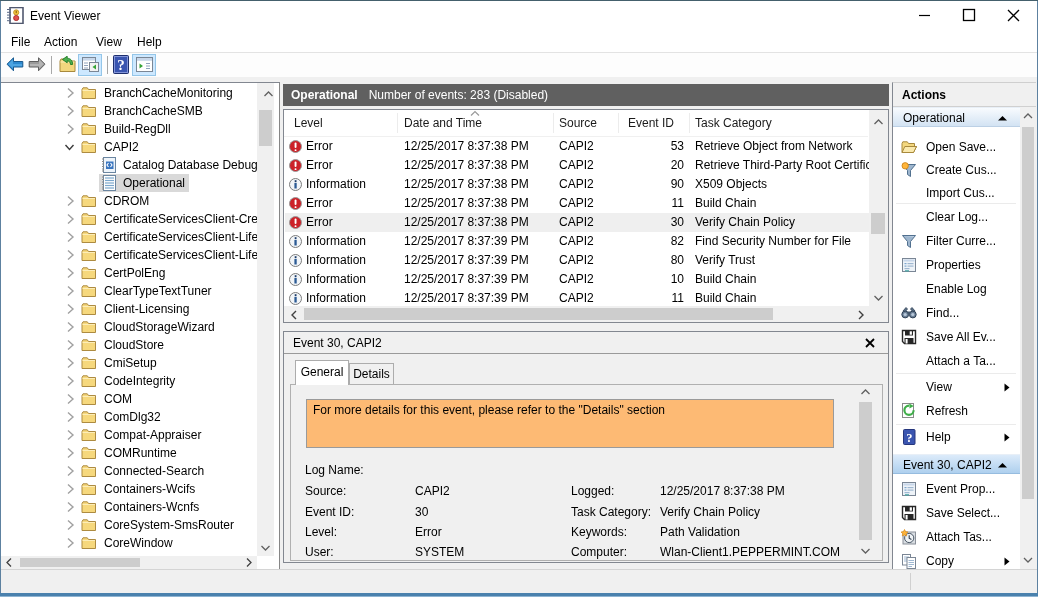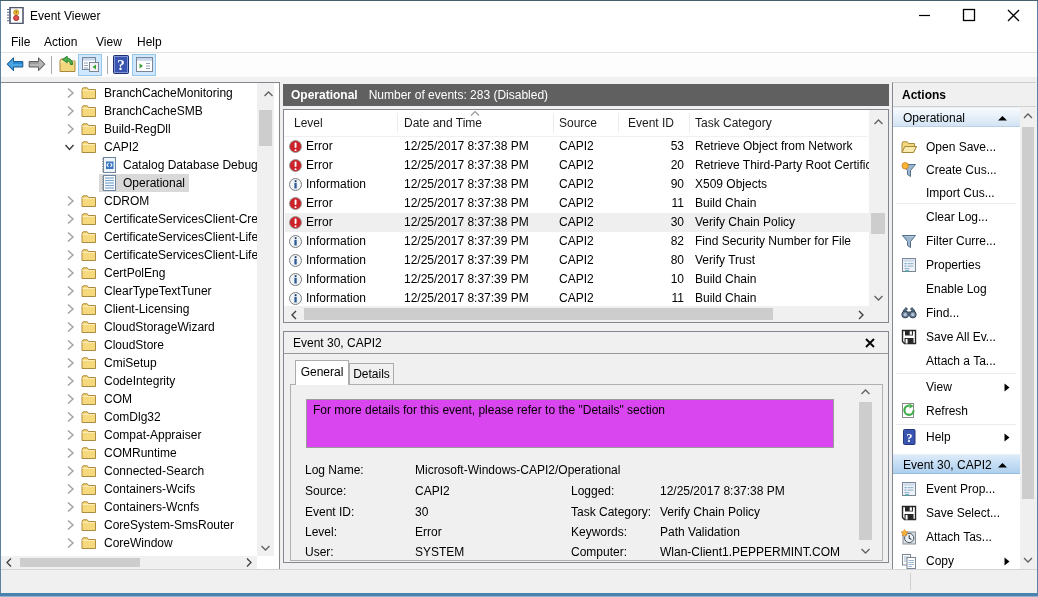--- a/index.html
+++ b/index.html
@@ -40,21 +40,21 @@
 #midhead { left:283px; top:84px; width:606px; height:22px; background:#606060; color:#fff; line-height:22px; white-space:nowrap; }
 #tablepanel { left:283px; top:109px; width:606px; height:214px; background:#fff; border:1px solid #828790; }
 .th { position:absolute; top:0; height:26px; line-height:26px; color:#1a1a1a; }
 .colsep { position:absolute; top:3px; width:1px; height:20px; background:#ececec; }
 .row { position:absolute; left:1px; width:586px; height:19px; line-height:19px; white-space:nowrap; overflow:hidden; }
 .row span { position:absolute; top:0; white-space:nowrap; }
 .evicon { position:absolute; left:4px; top:3px; }
 
 #eventpanel { left:283px; top:331px; width:606px; height:232px; background:#f0f0f0; border:1px solid #828790; }
 .tab { position:absolute; border:1px solid #acacac; text-align:center; }
-#msgbox { position:absolute; left:22px; top:67px; width:528px; height:49px; border:1px solid #9a9a9a; background:#d946ef; padding:3px 6px; }
+#msgbox { position:absolute; left:22px; top:67px; width:528px; height:49px; border:1px solid #9a9a9a; background:#fdba74; padding:3px 6px; }
 .kv { position:absolute; white-space:nowrap; }
 
 #actions { left:892px; top:82px; width:144px; height:487px; background:#fff; border-left:1px solid #828790; border-top:1px solid #cfcfcf; }
 #acttitle { position:absolute; left:0; top:0; width:143px; height:24px; background:#f0f0f0; border-bottom:1px solid #d0d0d0; line-height:24px; }
 .secthead { position:absolute; left:0; width:127px; height:20px; line-height:20px; }
 .aitem { position:absolute; left:0; width:127px; height:24px; line-height:24px; background:#fff; }
 .aicon { position:absolute; left:8px; top:4px; }
 .atext { position:absolute; left:33px; }
 .asep { position:absolute; left:3px; width:120px; height:1px; background:#ebebeb; }
 
@@ -637,21 +637,20 @@
 <div class="abs" style="left:9px;top:4px">Event 30, CAPI2</div>
 <svg class="abs" style="left:580px;top:5px" width="12" height="12" viewBox="0 0 12 12">
       <path d="M2 2 L10 10 M10 2 L2 10" stroke="#000" stroke-width="1.8"></path>
     </svg>
 <div class="abs" style="left:0px;top:21px;width:604px;height:1px;background:#9a9a9a"></div>
 <div class="abs" style="left:6px;top:52px;width:593px;height:177px;border:1px solid #b0b0b0;background:#f0f0f0"></div>
 <div class="tab" style="left:11px;top:28px;width:54px;height:25px;background:#fff;border-bottom:none;line-height:23px;z-index:2">General</div>
 <div class="tab" style="left:65px;top:31px;width:45px;height:21px;background:#f0f0f0;border-bottom:none;line-height:20px">Details</div>
 <div class="abs" id="msgbox">For more details for this event, please refer to the "Details" section</div>
 <span class="kv" style="left:21px;top:131px">Log Name:</span>
-<span class="kv" style="left:131px;top:131px">Microsoft-Windows-CAPI2/Operational</span>
 <span class="kv" style="left:21px;top:152px">Source:</span>
 <span class="kv" style="left:131px;top:152px">CAPI2</span>
 <span class="kv" style="left:287px;top:152px">Logged:</span>
 <span class="kv" style="left:376px;top:152px">12/25/2017 8:37:38 PM</span>
 <span class="kv" style="left:21px;top:173px">Event ID:</span>
 <span class="kv" style="left:131px;top:173px">30</span>
 <span class="kv" style="left:287px;top:173px">Task Category:</span>
 <span class="kv" style="left:376px;top:173px">Verify Chain Policy</span>
 <span class="kv" style="left:21px;top:193px">Level:</span>
 <span class="kv" style="left:131px;top:193px">Error</span>

